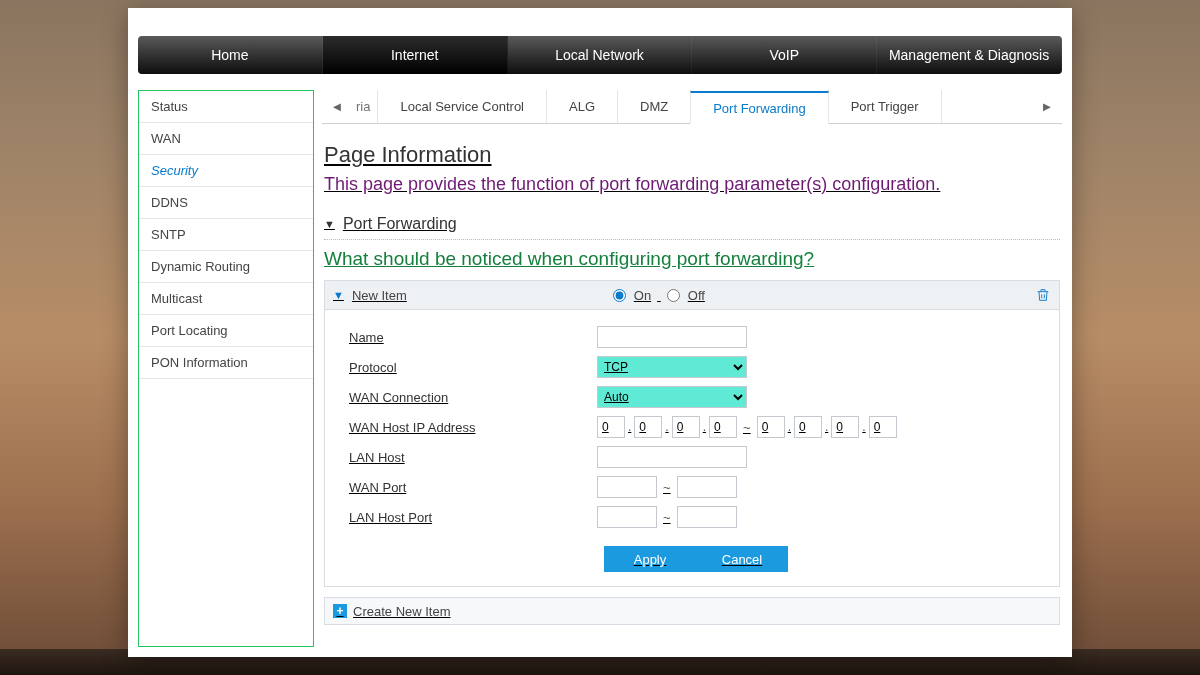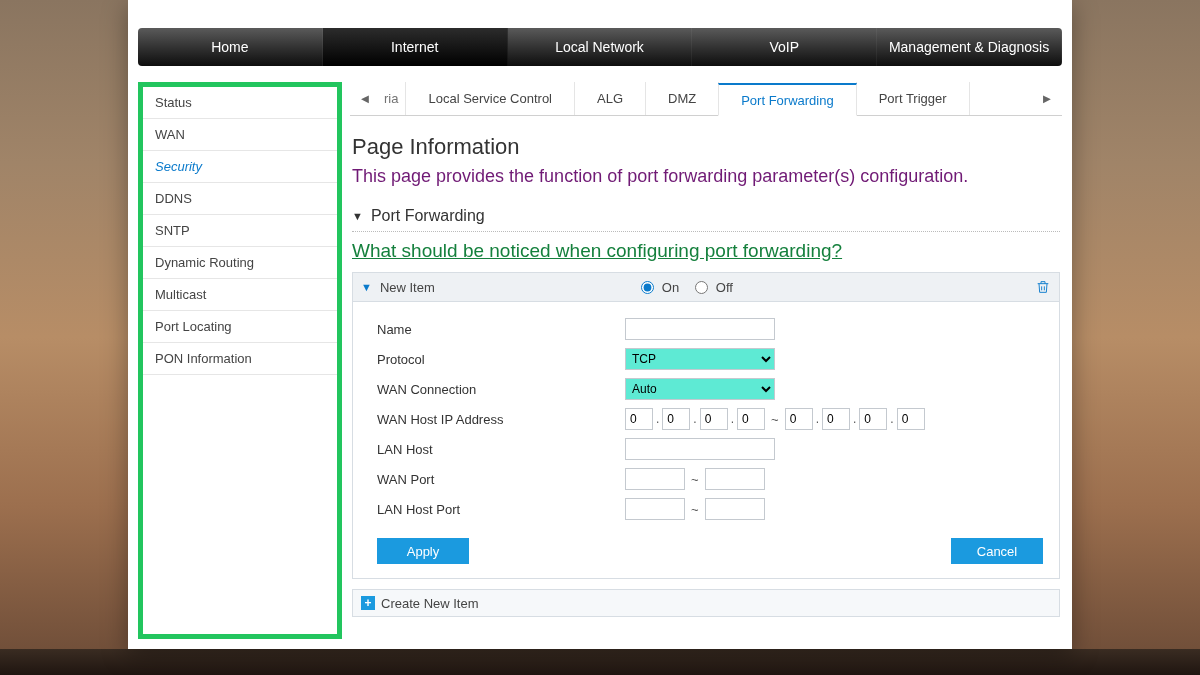--- a/index.html
+++ b/index.html
@@ -4,21 +4,21 @@
 <style>
   * { box-sizing: border-box; margin: 0; padding: 0; }
   body {
     font-family: "Segoe UI", Arial, sans-serif;
     background: linear-gradient(180deg, #8a7560 0%, #a08468 24%, #b78d66 50%, #9c6f4e 75%, #6a4a36 100%);
     width: 1200px; height: 675px; overflow: hidden; position: relative;
   }
   .desert-strip { position: absolute; left:0; right:0; bottom:0; height:26px;
                   background: linear-gradient(180deg,#3a2c22,#1f1510); }
   .window {
-    position: absolute; left: 128px; top: 0; width: 944px; height: 649px;
+    position: absolute; left: 128px; top: 8px; width: 944px; height: 649px;
     background: #fff; box-shadow: 0 6px 24px rgba(0,0,0,.35);
     padding: 0; overflow: hidden;
   }
   
   .topnav {
     position: absolute; left: 10px; right: 10px; top: 28px; height: 38px;
     border-radius: 4px;
     background: linear-gradient(180deg,#5a5a5a,#2f2f2f 55%,#0e0e0e);
     display: flex; align-items: stretch; color: #fff;
     font-size: 14px;
@@ -30,21 +30,21 @@
   }
   .topnav .item.active {
     background: linear-gradient(180deg,#2c2c2c,#000);
   }
   
   .body {
     position: absolute; left: 10px; right: 10px; top: 82px; bottom: 10px;
     display: flex; gap: 8px;
   }
   .sidebar {
-    width: 204px; border: 5px solid #22c55e; background:#fff;
+    width: 176px; border: 1px solid #22c55e; background:#fff;
     font-size: 13px;
   }
   .sidebar .sitem {
     padding: 8px 12px; border-bottom: 1px solid #e6e6e6; cursor: pointer;
     color:#444;
   }
   .sidebar .sitem.active { color:#0a7acb;font-style:italic; }
   .content { flex:1; position: relative; }
   
   .subtabs {
@@ -60,20 +60,21 @@
     border-right:1px solid #e5e5e5; border-left:1px solid #e5e5e5;
     cursor:pointer; margin-left:-1px;
   }
   .subtabs .frag { padding: 0 8px 0 4px; color:#737373; height:33px; display:flex; align-items:center;}
   .subtabs .stab.active {
     color:#0a7acb; border-top:2px solid #0a7acb; border-bottom:1px solid #fff;
     background:#fff; position:relative; top:1px;
   }
   .page {
     padding: 18px 2px 16px 2px;
+    text-decoration: underline;
   }
   h2.title { font-size: 22px; font-weight: 500; color:#333; margin-bottom:6px;}
   .desc { font-size: 18px; color:#701a75; margin-bottom: 20px;}
   .section-hdr { font-size: 16px; color:#333; display:flex; align-items:center;
                   gap:8px; padding-bottom:6px; border-bottom: 1px dotted #bbb; margin-bottom:8px;}
   .section-hdr .tri { font-size:11px; color:#333; }
   a.help { color:#15803d; text-decoration: underline; font-size:19px; display:inline-block; margin-bottom:10px; cursor:pointer;}
   
   .item-hdr {
     background:#eef1f4; border:1px solid #d7dde3; height:30px;
@@ -99,21 +100,21 @@
   .frow select {
     height:22px; border:1px solid #c4c9cf; font-size:12px; background:#5eead4;
     padding: 0 2px; width:150px;
   }
   .name-input { width:150px; }
   .ipbox { width:28px; text-align:left; }
   .sep { margin:0 3px; color:#555; font-size:12px;}
   .tilde { margin:0 6px; color:#555;}
   .port { width:60px; }
   .lan-input { width:150px;}
-  .actions { display:flex; justify-content:space-between; padding: 14px 12px 0 0;}
+  .actions { display:flex; justify-content:center; padding: 14px 12px 0 0;}
   .btn {
     min-width:92px; height:26px; border:none; color:#fff; font-size:13px;
     background:#1b9adf; cursor:pointer;
   }
   .create-row {
     margin-top:10px; border:1px solid #d7dde3; background:#f6f8fa;
     height:28px; display:flex; align-items:center; gap:6px;
     font-size:13px; color:#444; padding:0 8px; cursor:pointer;
   }
   .plus {

